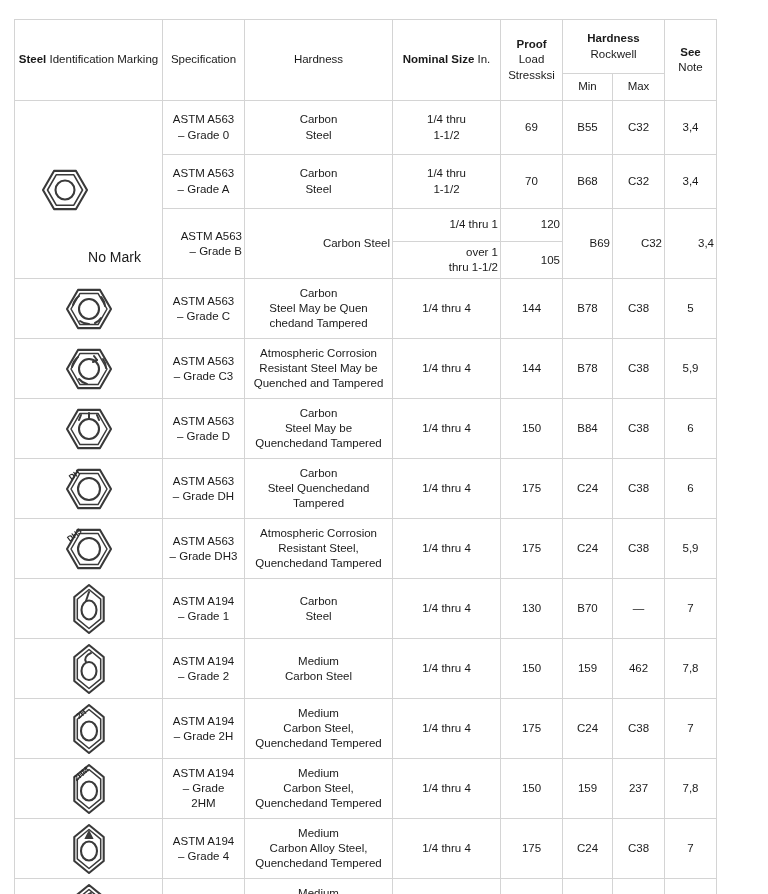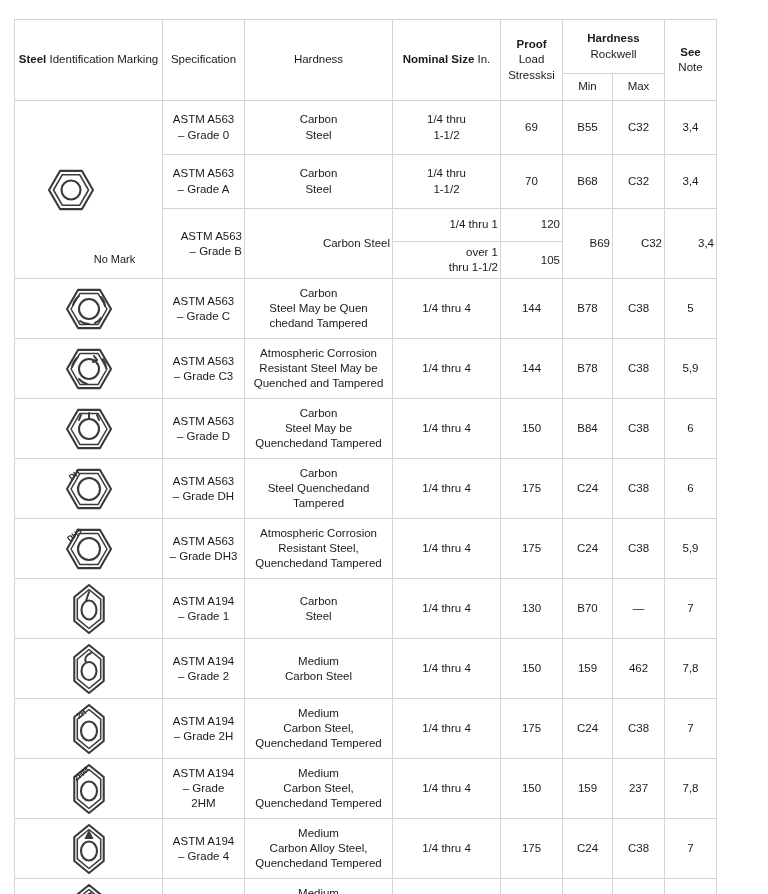--- a/index.html
+++ b/index.html
@@ -42,21 +42,21 @@
   tr.r-tall td{height:53px;}
   tr.r-sub td{height:26px;text-align:right;}
 
   
   .nutwrap{
     position:relative;width:100%;height:100%;
     display:flex;align-items:center;justify-content:center;
   }
   .nutwrap.withlabel{justify-content:center;}
   .nolabel{
-    font-size:11px;color:#1a1a1a;margin-left:-6px;
+    font-size:14px;color:#1a1a1a;margin-left:-6px;
     align-self:flex-end;padding-bottom:9px;
   }
   svg.nut{display:block;}
   svg.nut .body{fill:#fff;stroke:#3a3a3a;stroke-width:2.1;stroke-linejoin:round;}
   svg.nut .inner{fill:#fff;stroke:#3a3a3a;stroke-width:2.1;}
   svg.nut .mk{fill:none;stroke:#3a3a3a;stroke-width:2;stroke-linecap:round;}
   svg.nut .mktxt{font-family:"Liberation Sans",sans-serif;font-size:8px;font-weight:700;fill:#2a2a2a;}
 </style>
 </head>
 <body>

